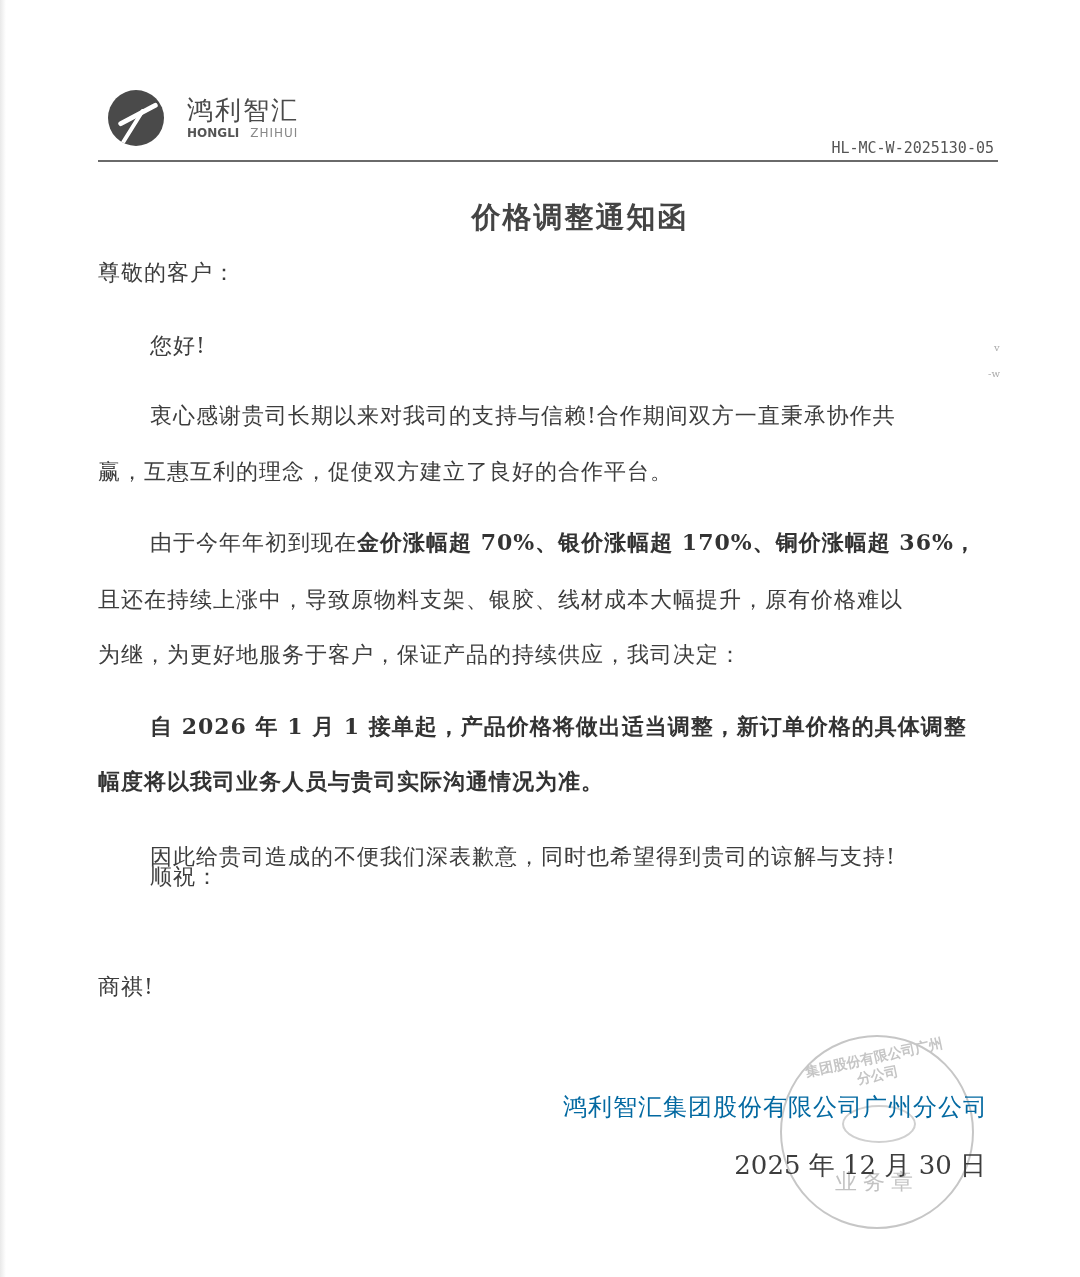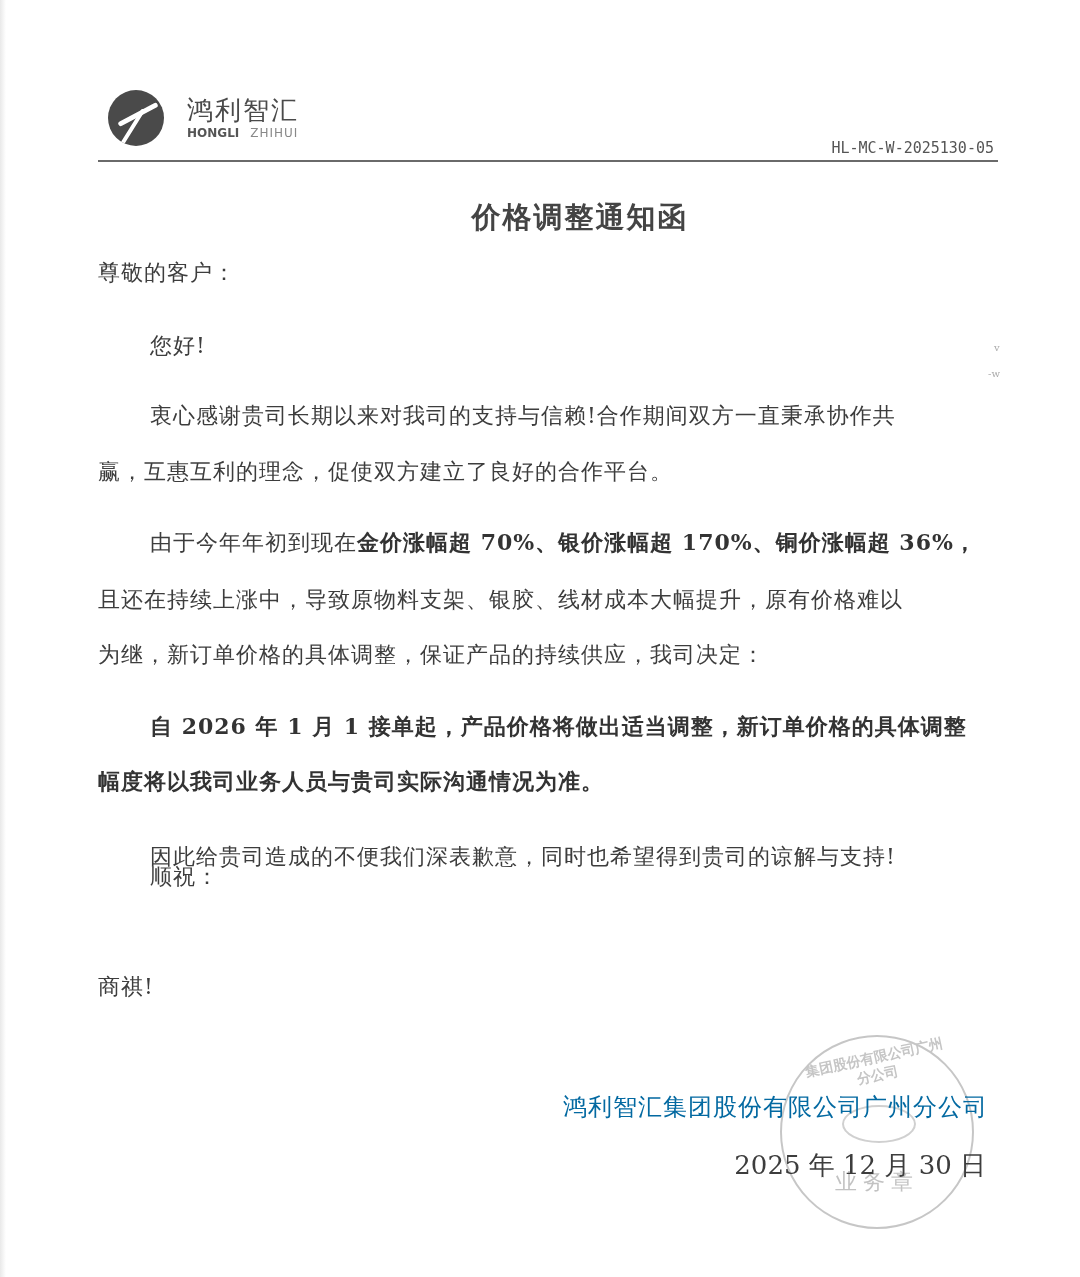--- a/index.html
+++ b/index.html
@@ -65,21 +65,21 @@
 <div class="title">价格调整通知函</div>
 
 <div class="line salute">尊敬的客户：</div>
 <div class="line indent hello">您好!</div>
 
 <div class="line indent p1a">衷心感谢贵司长期以来对我司的支持与信赖!合作期间双方一直秉承协作共</div>
 <div class="line p1b">赢，互惠互利的理念，促使双方建立了良好的合作平台。</div>
 
 <div class="line indent p2a"><span>由于今年年初到现在</span><span class="b">金价涨幅超 70%、银价涨幅超 170%、铜价涨幅超 36%，</span></div>
 <div class="line p2b">且还在持续上涨中，导致原物料支架、银胶、线材成本大幅提升，原有价格难以</div>
-<div class="line p2c">为继，新订单价格的具体调整，保证产品的持续供应，我司决定：</div>
+<div class="line p2c">为继，为更好地服务于客户，保证产品的持续供应，我司决定：</div>
 
 <div class="line indent p3a b">自 2026 年 1 月 1 接单起，产品价格将做出适当调整，新订单价格的具体调整</div>
 <div class="line p3b b">幅度将以我司业务人员与贵司实际沟通情况为准。</div>
 
 <div class="line indent p4">因此给贵司造成的不便我们深表歉意，同时也希望得到贵司的谅解与支持!</div>
 
 <div class="line indent close1">顺祝：</div>
 <div class="line close2">商祺!</div>
 
 <div class="stamp">

